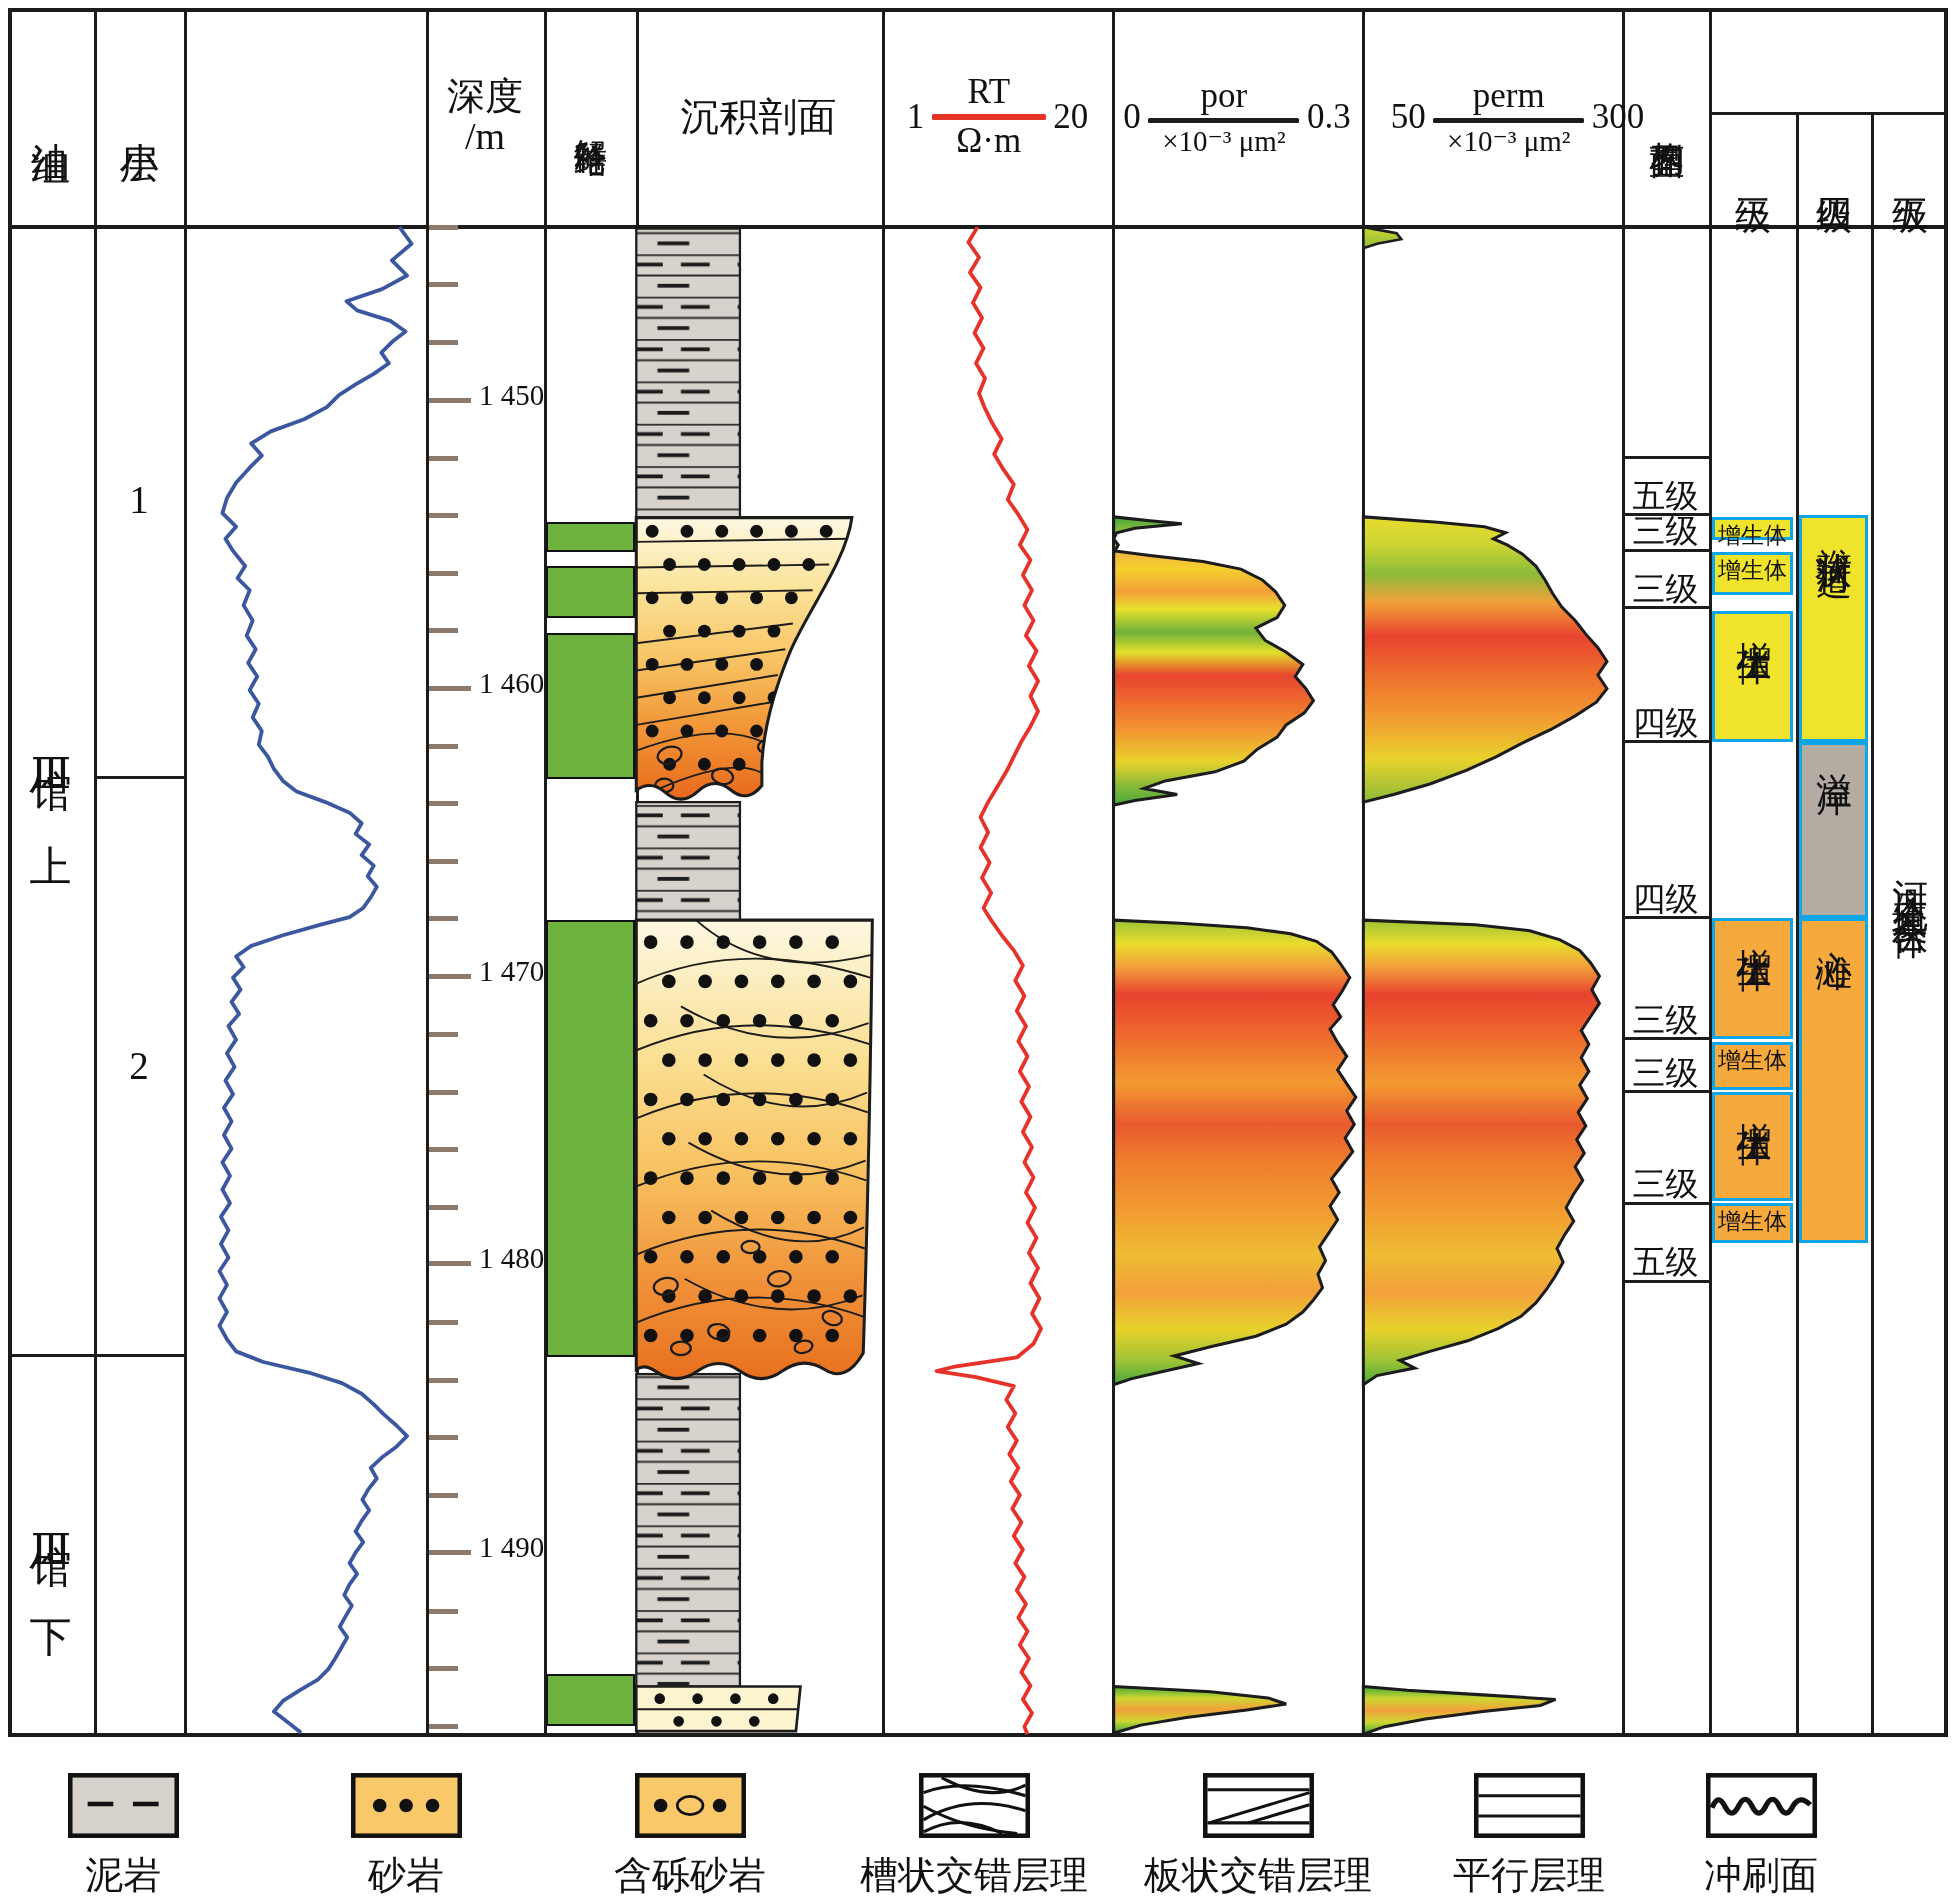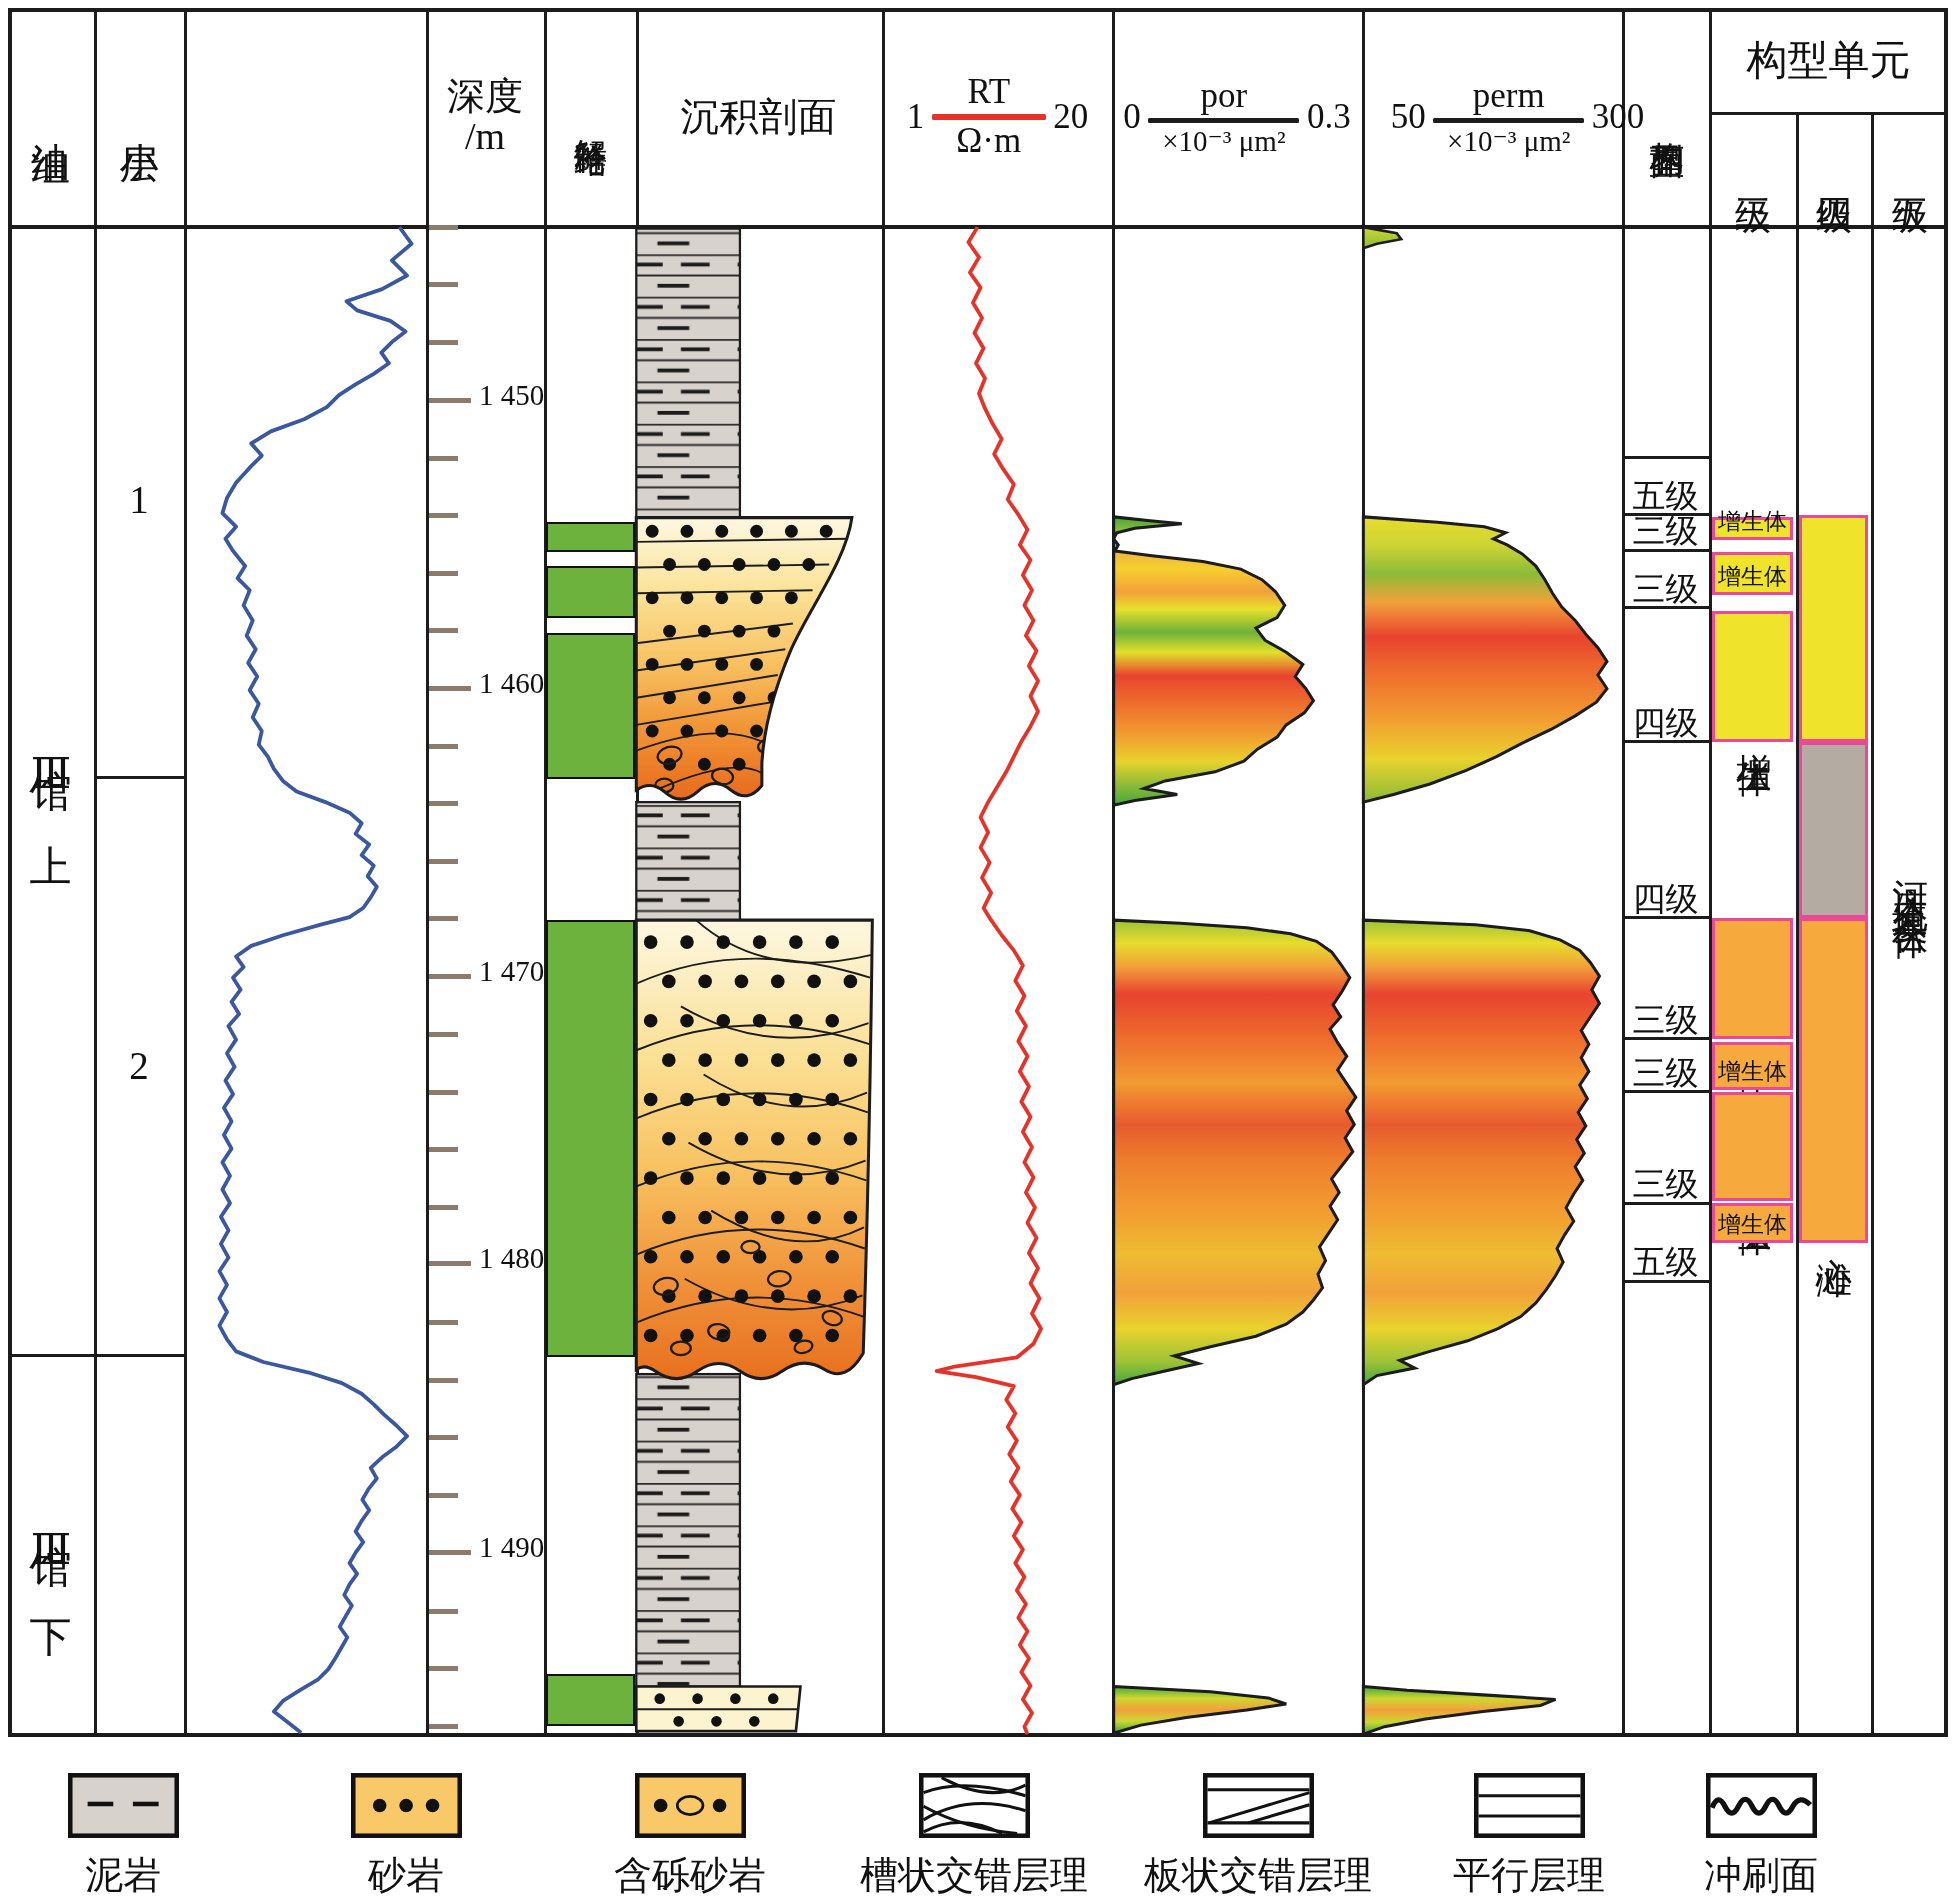--- a/index.html
+++ b/index.html
@@ -8,21 +8,21 @@
   #page{position:absolute;left:0;top:0;width:1955px;height:1897px}
   .abs{position:absolute}
   .v{position:absolute;background:#1c1c1c;width:3px}
   .h{position:absolute;background:#1c1c1c;height:3px}
   .hd{position:absolute;display:flex;align-items:center;justify-content:center;text-align:center}
   .vt{writing-mode:vertical-rl;text-orientation:upright}
   .frac{display:flex;flex-direction:column;align-items:center;line-height:1.05}
   .trackhead{display:flex;flex-direction:row;align-items:center;justify-content:center;gap:7.6px;font-size:35px}
   .samp{display:block;border-radius:1.5px}
   .iface-label{position:absolute;width:87px;text-align:center;font-size:33px}
-  .cellbox{position:absolute;border:3px solid #ec4899;box-sizing:border-box;display:flex;align-items:flex-end;justify-content:center}
+  .cellbox{position:absolute;border:3px solid #0ea5e9;box-sizing:border-box;display:flex;align-items:flex-start;justify-content:center}
   .ticklab{position:absolute;font-size:29px;white-space:nowrap}
   .legend-item{position:absolute;display:flex;flex-direction:column;align-items:center}
   .legend-label{font-size:38px;margin-top:12px;white-space:nowrap}
   svg{display:block}
 </style>
 </head>
 <body>
 
 <div id="page">
 
@@ -82,23 +82,20 @@
     <span>50</span>
     <span class="frac">
       <span>perm</span>
       <span class="samp" style="width:151px;height:5.3px;background:#1c1c1c;margin:3px 0"></span>
       <span style="font-size:29px">×10⁻³ μm²</span>
     </span>
     <span>300</span>
   </div>
   <div class="hd" style="left:1622px;top:7.6px;width:87px;height:219px;font-size:35px">
     <span class="vt" style="letter-spacing:1.5px">构型界面</span>
-  </div>
-  <div class="hd" style="left:1709px;top:7.6px;width:239px;height:106px;font-size:41px">
-    <span>构型单元</span>
   </div>
   <div class="hd" style="left:1709px;top:114px;width:87px;height:114px;font-size:36px">
     <span class="vt">三级</span>
   </div>
   <div class="hd" style="left:1796px;top:114px;width:75px;height:114px;font-size:36px">
     <span class="vt">四级</span>
   </div>
   <div class="hd" style="left:1871px;top:114px;width:77px;height:114px;font-size:36px">
     <span class="vt">五级</span>
   </div>

